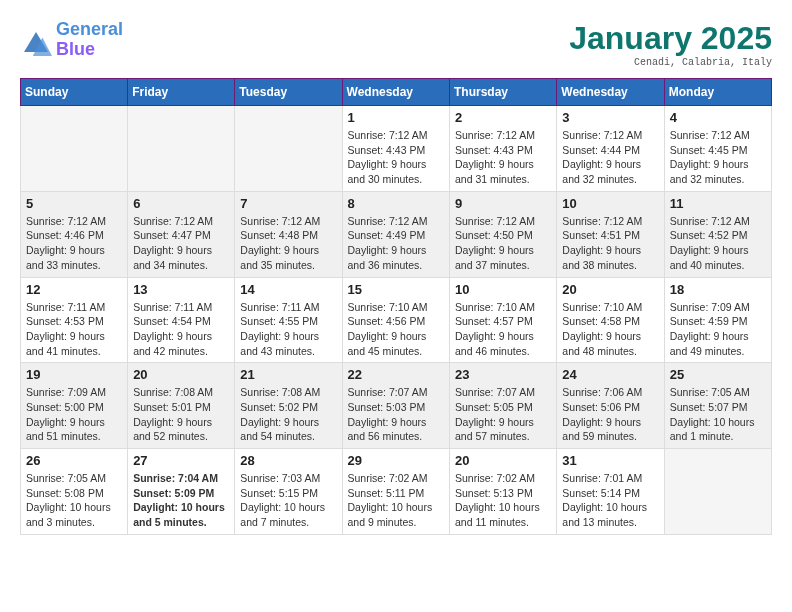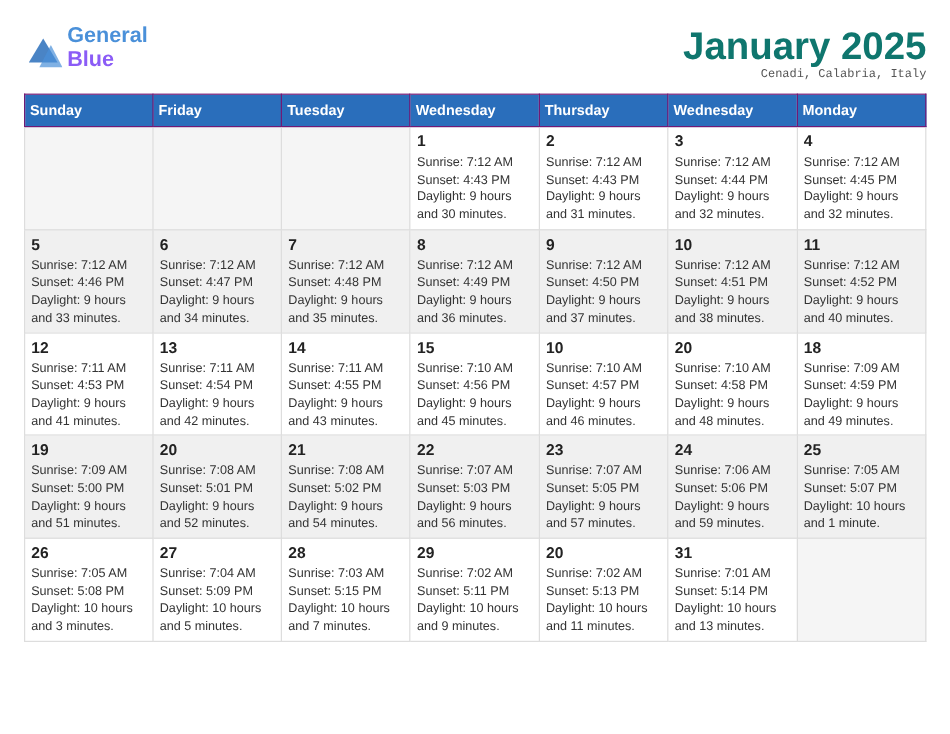--- a/index.html
+++ b/index.html
@@ -310,21 +310,21 @@
       <tr>
         <td>
           <div class="day-number">26</div>
           <div class="day-info" style="white-space: pre-line;">Sunrise: 7:05 AM
 Sunset: 5:08 PM
 Daylight: 10 hours
 and 3 minutes.</div>
         </td>
         <td>
           <div class="day-number">27</div>
-          <div class="day-info" style="white-space: pre-line;">Sunrise: 7:04 AM
+          <div class="day-info" style="white-space: pre-line; font-weight: bold;">Sunrise: 7:04 AM
 Sunset: 5:09 PM
 Daylight: 10 hours
 and 5 minutes.</div>
         </td>
         <td>
           <div class="day-number">28</div>
           <div class="day-info" style="white-space: pre-line;">Sunrise: 7:03 AM
 Sunset: 5:15 PM
 Daylight: 10 hours
 and 7 minutes.</div>

